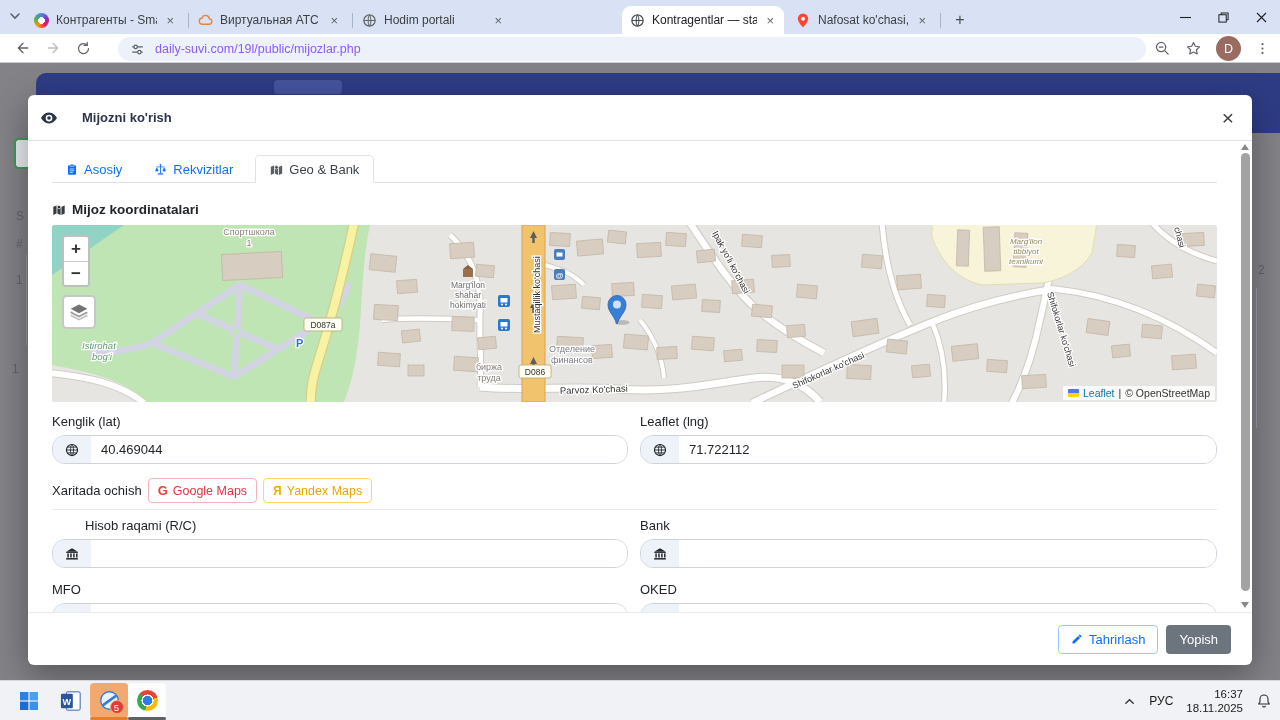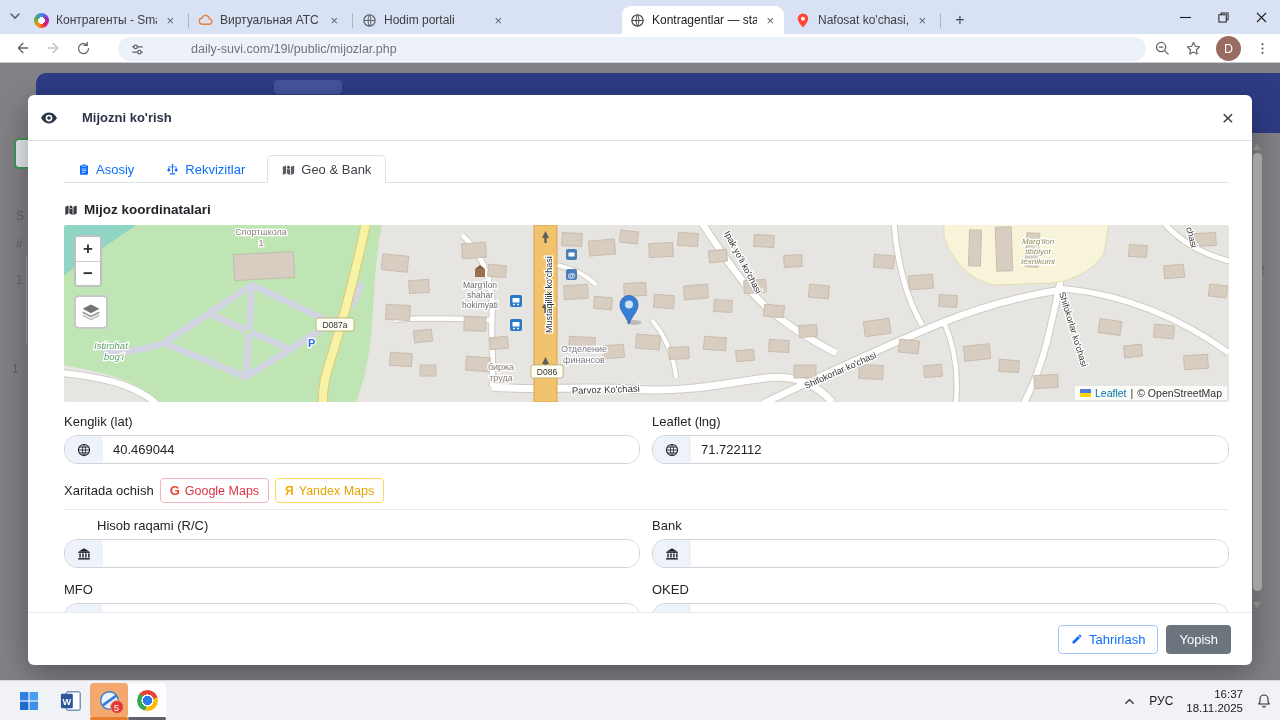--- a/index.html
+++ b/index.html
@@ -15,40 +15,40 @@
   .tab .title { flex:1; overflow:hidden; }
   .tab .x { font-size:13px; color:#5f6368; padding:0 2px; }
   .tabdiv { position:absolute; top:13px; width:1px; height:15px; background:#aab4c9; }
   .favicon { width:15px; height:15px; flex:0 0 auto; }
   .win-ctl { position:absolute; top:0; height:34px; width:38px; display:flex; align-items:center; justify-content:center; color:#202124; }
   .newtab { position:absolute; top:8px; width:24px; height:24px; border-radius:50%; display:flex; align-items:center; justify-content:center; font-size:16px; color:#474b50;}
 
   .toolbar { left:0; top:34px; width:1280px; height:29px; background:#fff; border-bottom:1px solid #c9ccd2; display:flex; align-items:center; }
   .navbtn { width:30px; height:26px; display:flex; align-items:center; justify-content:center; }
   .urlbar { position:absolute; left:118px; top:37px; width:1028px; height:24px; background:#edf1f9; border-radius:12px; display:flex; align-items:center; padding:0 12px; gap:10px; }
-  .urltext { font-size:12.5px; color:#737373;margin-left:36px; }
+  .urltext { font-size:12.5px; color:#8b5cf6; }
   .tb-right { position:absolute; right:0; top:34px; height:29px; display:flex; align-items:center; gap:14px; padding-right:10px; }
   .avatar { width:25px; height:25px; border-radius:50%; background:#9a6b60; color:#fff; font-size:12.5px; display:flex; align-items:center; justify-content:center; }
 
   
   .page { left:0; top:63px; width:1280px; height:617px; background:#828287; }
   .bg-navbar { position:absolute; left:36px; top:10px; width:1244px; height:60px; background:#2e3c85; border-radius:10px 0 0 0; }
   .bg-pill { position:absolute; left:274px; top:17px; width:68px; height:14px; background:#46549f; border-radius:4px; }
   .frag { position:absolute; color:#60636a; font-size:12px; }
   .frag-greenbox { position:absolute; left:14px; top:75px; width:15px; height:31px; background:#e9ecef; border:2px solid #3f9b57; border-right:none; border-radius:5px 0 0 5px; }
   .frag-line { position:absolute; background:#9a9da4; }
 
   
   .modal { left:28px; top:95px; width:1224px; height:570px; background:#fff; border-radius:6px;
            box-shadow:0 10px 35px rgba(0,0,0,.35); }
   .m-header { position:absolute; left:0; top:0; width:100%; height:46px; border-bottom:1px solid #dee2e6;
               display:flex; align-items:center; justify-content:space-between; padding:0 12px 0 12px; }
   .m-title { display:flex; align-items:center; gap:24px; font-size:13px; font-weight:700; color:#2b3448;justify-content:center; }
   .m-close { font-size:21px; color:#3c4043; line-height:1; padding:2px 6px; }
-  .m-body { position:absolute; left:12px; top:46px; width:100%; height:471px; overflow:hidden;padding-left:21px; }
+  .m-body { position:absolute; left:0; top:46px; width:100%; height:471px; overflow:hidden;padding-left:21px; }
   .m-footer { position:absolute; left:0; top:517px; width:100%; height:53px; border-top:1px solid #e9ecef;
               display:flex; align-items:center; justify-content:flex-end; gap:8px; padding-right:21px; }
 
   .nav-tabs { position:absolute; left:24px; top:14px; width:1165px; height:28px; border-bottom:1px solid #dee2e6; display:flex; }
   .ntab { height:28px; display:flex; align-items:center; gap:6px; padding:0 14px; font-size:13px; color:var(--accent,#0d6efd); }
   .ntab.active { color:#3d4349; background:#fff; border:1px solid #dee2e6; border-bottom:1px solid #fff; border-radius:5px 5px 0 0; margin-bottom:-1px; }
 
   .section-title { position:absolute; left:24px; top:61px; display:flex; align-items:center; gap:6px;
                    font-size:13.5px; font-weight:700; color:#212529; }
 

